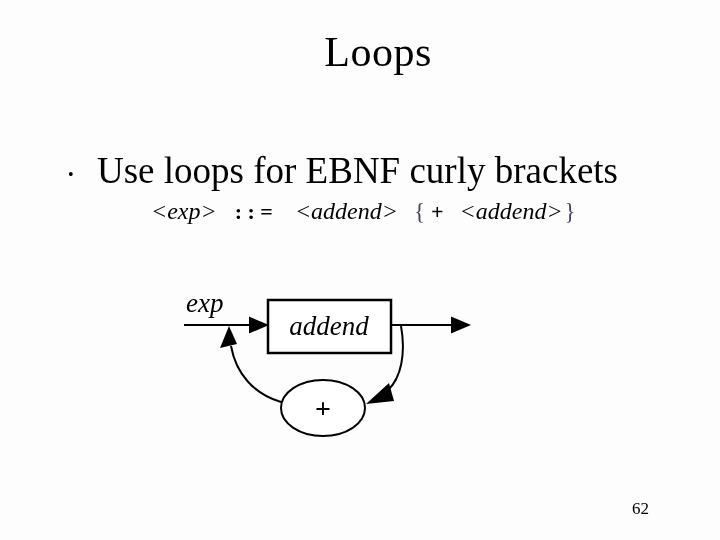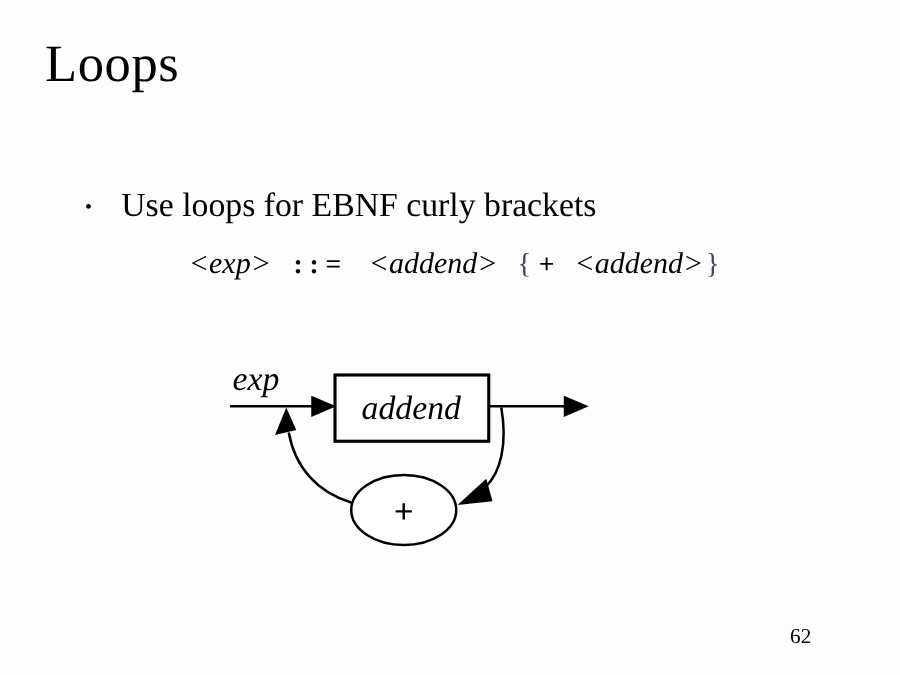--- a/index.html
+++ b/index.html
@@ -9,39 +9,40 @@
     background: var(--bg);
     font-family: "Liberation Serif", "DejaVu Serif", serif;
     color: var(--ink);
     overflow: hidden;
   }
   .slide { position: relative; width: 720px; height: 540px; }
 
   .title {
     position: absolute;
     top: 28px; left: 36px; width: 684px;
+    text-align: center;
     font-size: 42px;
     font-weight: 400;
     letter-spacing: 0.5px;
   }
 
   .bullet-row {
     position: absolute;
     top: 149px; left: 68px;
     display: flex;
     align-items: baseline;
   }
   .bullet-marker {
     font-size: 16px;
     width: 29px;
     flex: 0 0 29px;
     position: relative;
     top: -3px;
   }
-  .bullet-text { font-size: 27px; }
+  .bullet-text { font-size: 37px; }
 
   .rule {
     position: absolute;
     top: 198px; left: 151px;
     font-size: 24px;
     white-space: nowrap;
   }
   .rule .nonterm { font-style: italic; }
   .rule .assign  { font-weight: 700; font-size: 22px; }
   .rule .brace   { color: var(--brace-color); font-size: 23px; }

